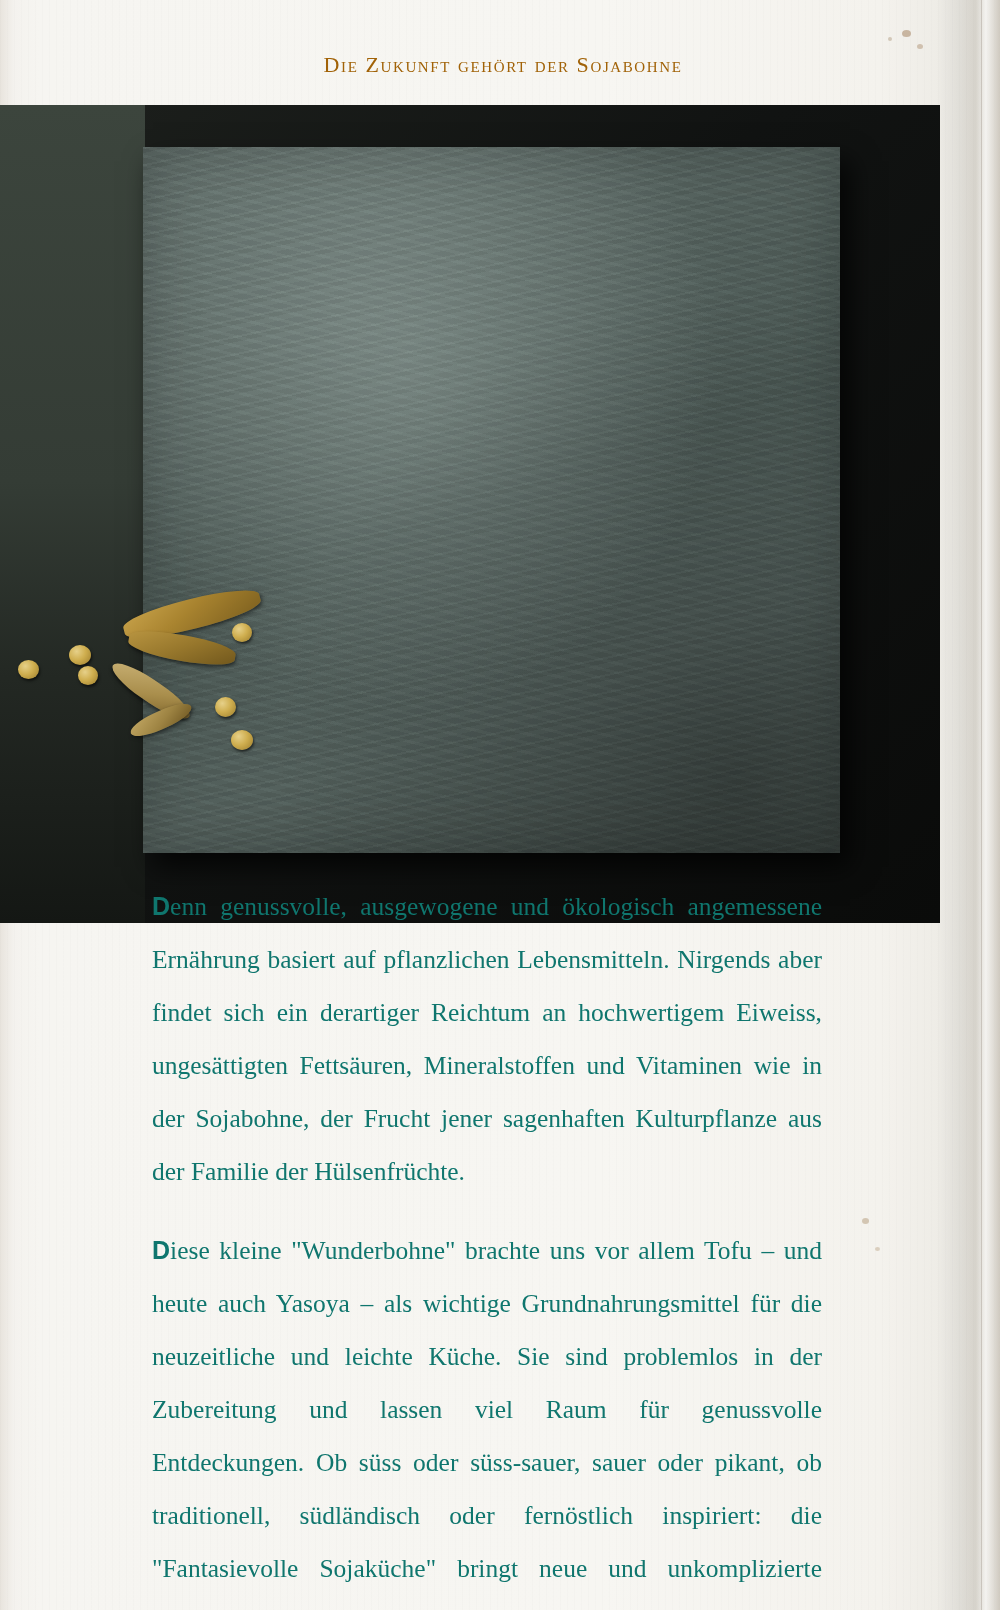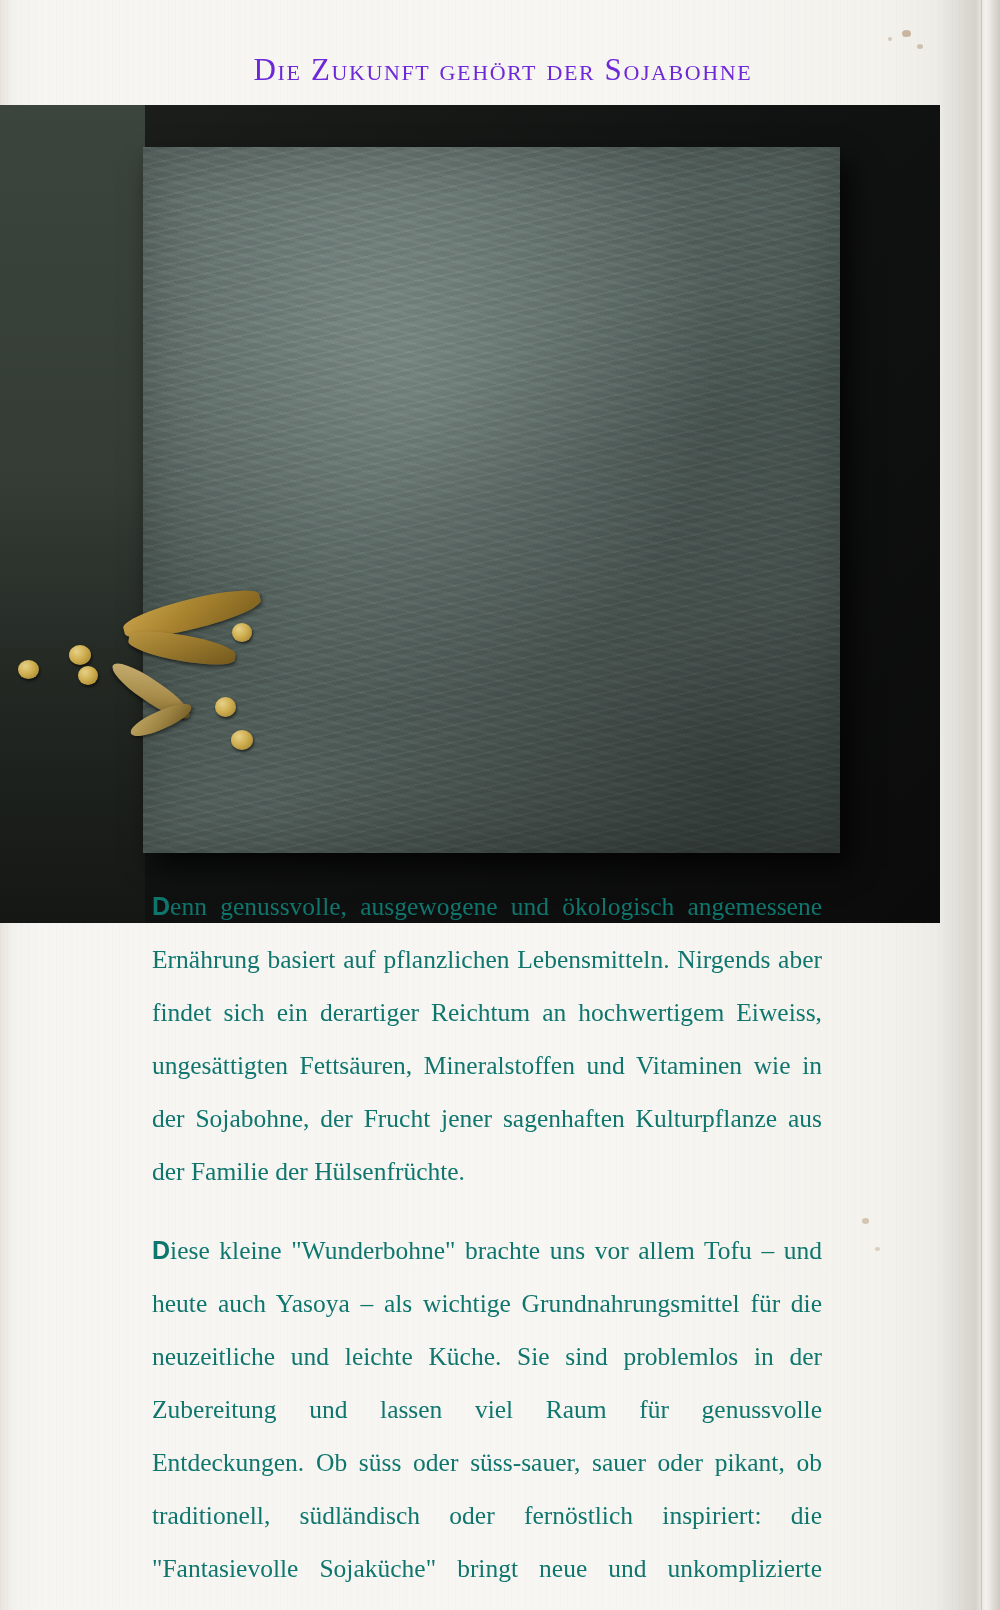--- a/index.html
+++ b/index.html
@@ -59,23 +59,23 @@
 
   
   .title-bar {
     position: absolute;
     top: 52px; left: 0; width: 100%;
     text-align: center;
   }
   .title {
     display: inline-block;
     font-family: "Liberation Serif", serif;
-    font-size: 31px;
+    font-size: 22px;
     letter-spacing: 1.6px;
-    color: #6d28d9;
+    color: #a16207;
     font-variant: small-caps;
     white-space: nowrap;
     padding-left: 6px;
   }
 
   
   .photo {
     position: absolute;
     top: 105px;
     left: 0;

